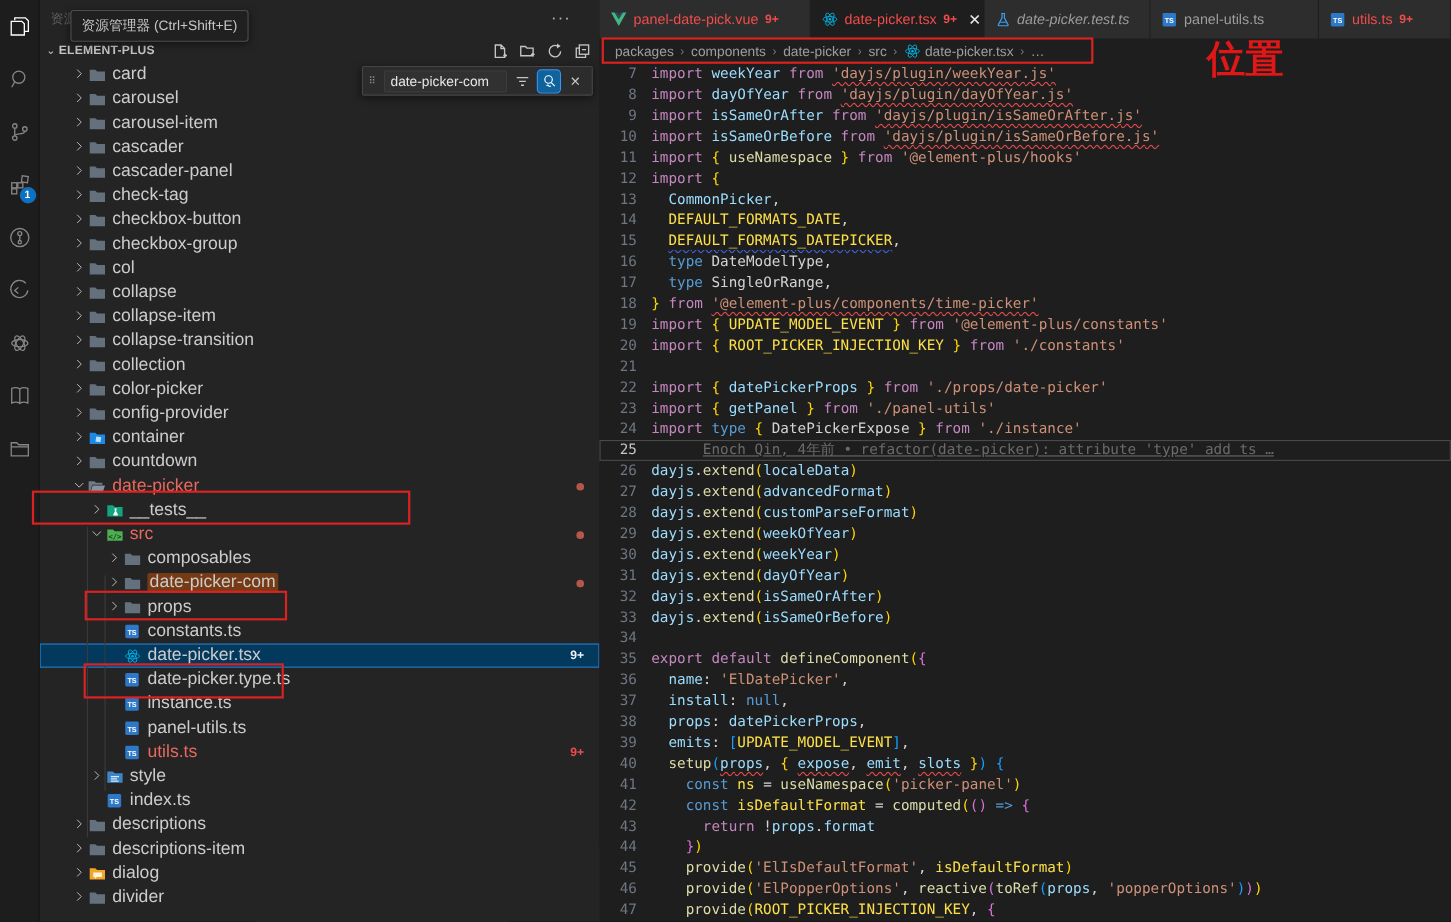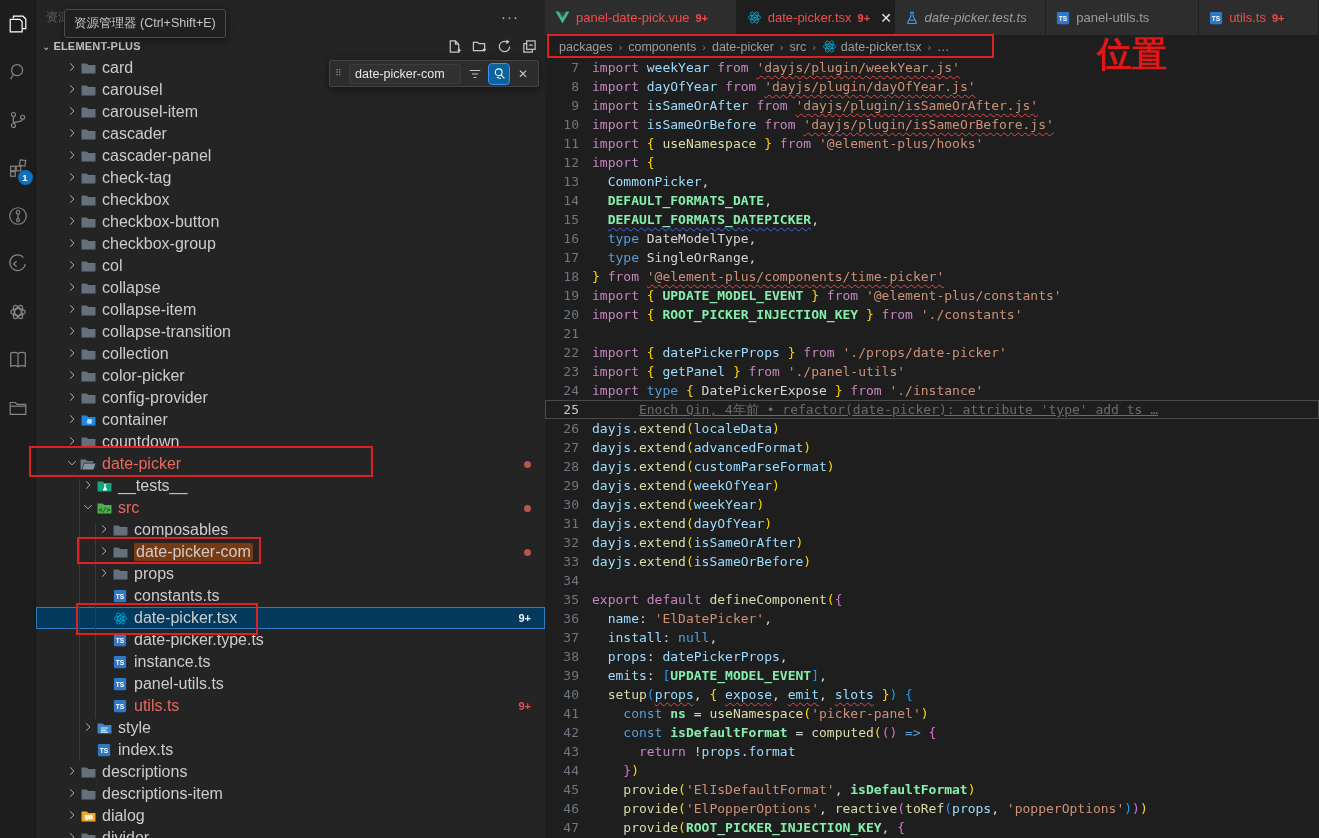--- a/index.html
+++ b/index.html
@@ -89,21 +89,21 @@
   .breadcrumb .sep { font-size:11px; color:#7c7c7c; margin:0 2px; }
   .bc-item { display:flex; align-items:center; gap:4px; white-space:nowrap; }
   
   .code { position:relative; font-family:"DejaVu Sans Mono", monospace; font-size:13px; line-height:19px; }
   .cline { display:flex; height:19px; position:relative; }
   .cline.current { outline:1px solid #4a4a4a; outline-offset:-1px; }
   .ln { flex:0 0 47px; text-align:right; padding-right:13px; color:#6e7681; user-select:none; }
   .cline.current .ln { color:#c6c6c6; }
   .lc { white-space:pre; color:#d4d4d4; }
   .tk-kw { color:#c586c0; } .tk-kw2 { color:#569cd6; } .tk-id { color:#9cdcfe;text-align:right; }
-  .tk-fn { color:#dcdcaa; } .tk-str { color:#ce9178; } .tk-cn { color:#86efac;font-weight:bold; }
+  .tk-fn { color:#dcdcaa; } .tk-str { color:#ce9178; } .tk-cn { color:#fde047; }
   .tk-ty { color:#d4d4d4; } .tk-pn { color:#d4d4d4; }
   .tk-b1 { color:#ffd700; } .tk-b2 { color:#da70d6; } .tk-b3 { color:#179fff; }
   .tk-bl { color:#6b6b6b;text-decoration:underline; }
   .sq-r { text-decoration:underline wavy #e04a4a 1px; text-underline-offset:3px; }
   .sq-b { text-decoration:underline wavy #3e63dd 1px; text-underline-offset:3px; }
   .anno { position:absolute; border:2.5px solid #da2222; z-index:20; pointer-events:none; }
   .anno-label {
     position:absolute; z-index:20; color:#e01717; font-size:35px; font-weight:bold; line-height:1; pointer-events:none;
     font-family:"Liberation Sans",sans-serif;
   }
@@ -323,35 +323,20 @@
               </svg>
             </span></span>
           <span class="ticon">
             <span class="icn" style="display:inline-flex">
               <svg width="15" height="13" viewBox="0 0 16 14">
                 <path fill="#64707c" d="M0.5 1.5 H6 L7.8 3.2 H15.5 V12.5 H0.5 Z"></path>
               </svg>
             </span>
           </span>
           <span class="tlabel">check-tag</span>
-        </div>
-        <div class="trow" style="padding-left:28px">
-     <span class="twist"><span class="icn" style="display:inline-flex">
-              <svg width="10" height="10" viewBox="0 0 16 16">
-                <path fill="none" stroke="currentColor" stroke-width="1.3" d="M5 2 L11 8 L5 14"></path>
-              </svg>
-            </span></span>
-          <span class="ticon">
-            <span class="icn" style="display:inline-flex">
-              <svg width="15" height="13" viewBox="0 0 16 14">
-                <path fill="#64707c" d="M0.5 1.5 H6 L7.8 3.2 H15.5 V12.5 H0.5 Z"></path>
-              </svg>
-            </span>
-          </span>
-          <span class="tlabel">checkbox</span>
         </div>
         <div class="trow" style="padding-left:28px">
      <span class="twist"><span class="icn" style="display:inline-flex">
               <svg width="10" height="10" viewBox="0 0 16 16">
                 <path fill="none" stroke="currentColor" stroke-width="1.3" d="M5 2 L11 8 L5 14"></path>
               </svg>
             </span></span>
           <span class="ticon">
             <span class="icn" style="display:inline-flex">
               <svg width="15" height="13" viewBox="0 0 16 14">

